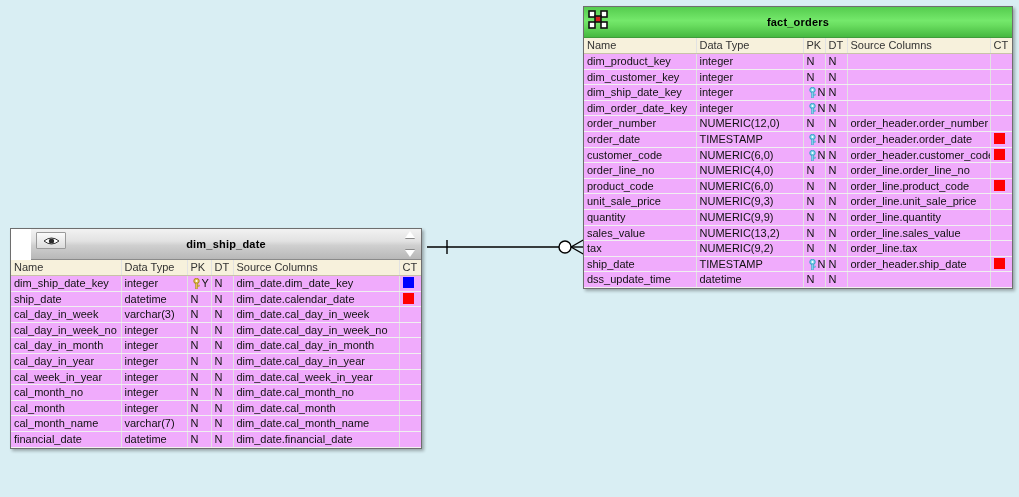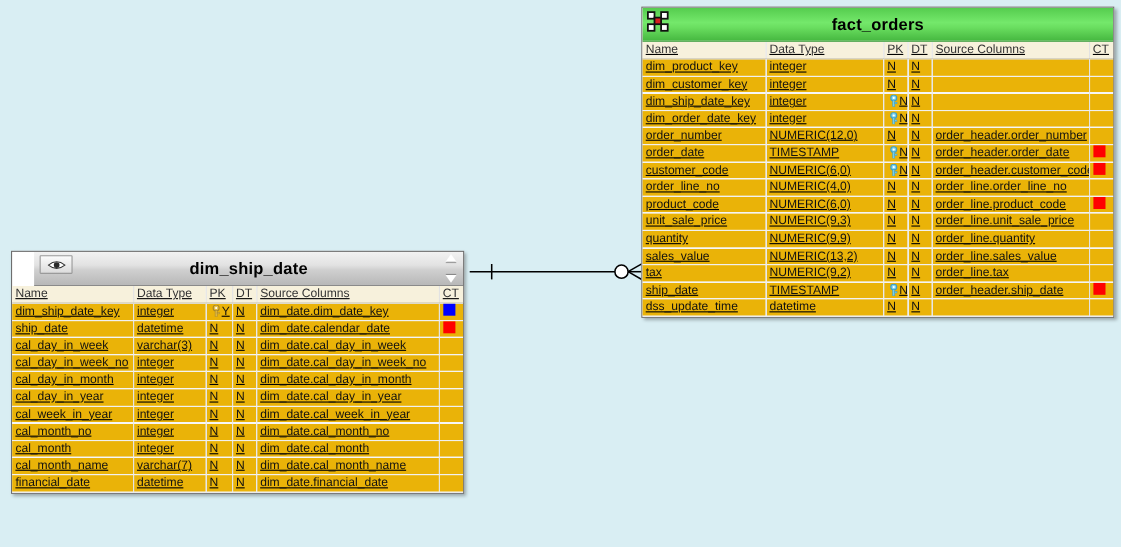--- a/index.html
+++ b/index.html
@@ -28,21 +28,21 @@
   
   .titlebar {
     position: relative;
     height: 31px;
     display: flex;
     align-items: center;
     justify-content: center;
     box-sizing: border-box;
   }
   .titlebar .title-text {
-    font-size: 15px;
+    font-size: 11px;
     font-weight: bold;
     color: #000;
     letter-spacing: 0.2px;
   }
   .titlebar-fact {
     background: linear-gradient(to bottom, #55cc4e 0%, #74e86b 45%, #6ade60 60%, #46b840 100%);
     border-bottom: 1px solid #3f9c3a;
   }
   .titlebar-dim {
     background: linear-gradient(to bottom, #f2f2f2 0%, #e2e2e2 40%, #cfcfcf 55%, #b8b8b8 100%);
@@ -85,41 +85,41 @@
   .scroll-arrows .arrow {
     width: 0;
     height: 0;
     border-left: 5px solid transparent;
     border-right: 5px solid transparent;
   }
   .scroll-arrows .arrow.up    { border-bottom: 7px solid #ffffff; filter: drop-shadow(0 1px 0 #888); }
   .scroll-arrows .arrow.down  { border-top: 7px solid #ffffff;    filter: drop-shadow(0 -1px 0 #888); }
 
   
-  .grid { width: 100%; border-collapse: collapse; table-layout: fixed; text-decoration: underline; }
+  .grid { width: 100%; border-collapse: collapse; table-layout: fixed; }
   .grid th, .grid td {
     font-size: 11px;
     color: #111;
     text-align: left;
     padding: 0 0 0 3px;
     height: 14.6px;
     line-height: 14.6px;
     overflow: hidden;
     white-space: nowrap;
     border-right: 1px solid #e2e2e2;
     font-weight: normal;
   }
   .grid th {
     background: #f7f1dc;
     color: #333;
     border-bottom: 1px solid #c9c2a8;
     height: 15px;
     line-height: 15px;
   }
-  .grid tbody tr { background: #eab308; padding-left: 32px; }
+  .grid tbody tr { background: #f0abfc; padding-left: 32px; }
   .grid tbody td { border-bottom: 1px solid #f0f0f0; }
   .c-pk, .c-dt { text-align: center; padding: 0; }
   .c-ct { padding: 0; text-align: center; border-right: none; margin-top: 24px; }
 
   
   .keycell { position: relative; }
   .key {
     display: inline-block;
     width: 11px;
     height: 11px;

